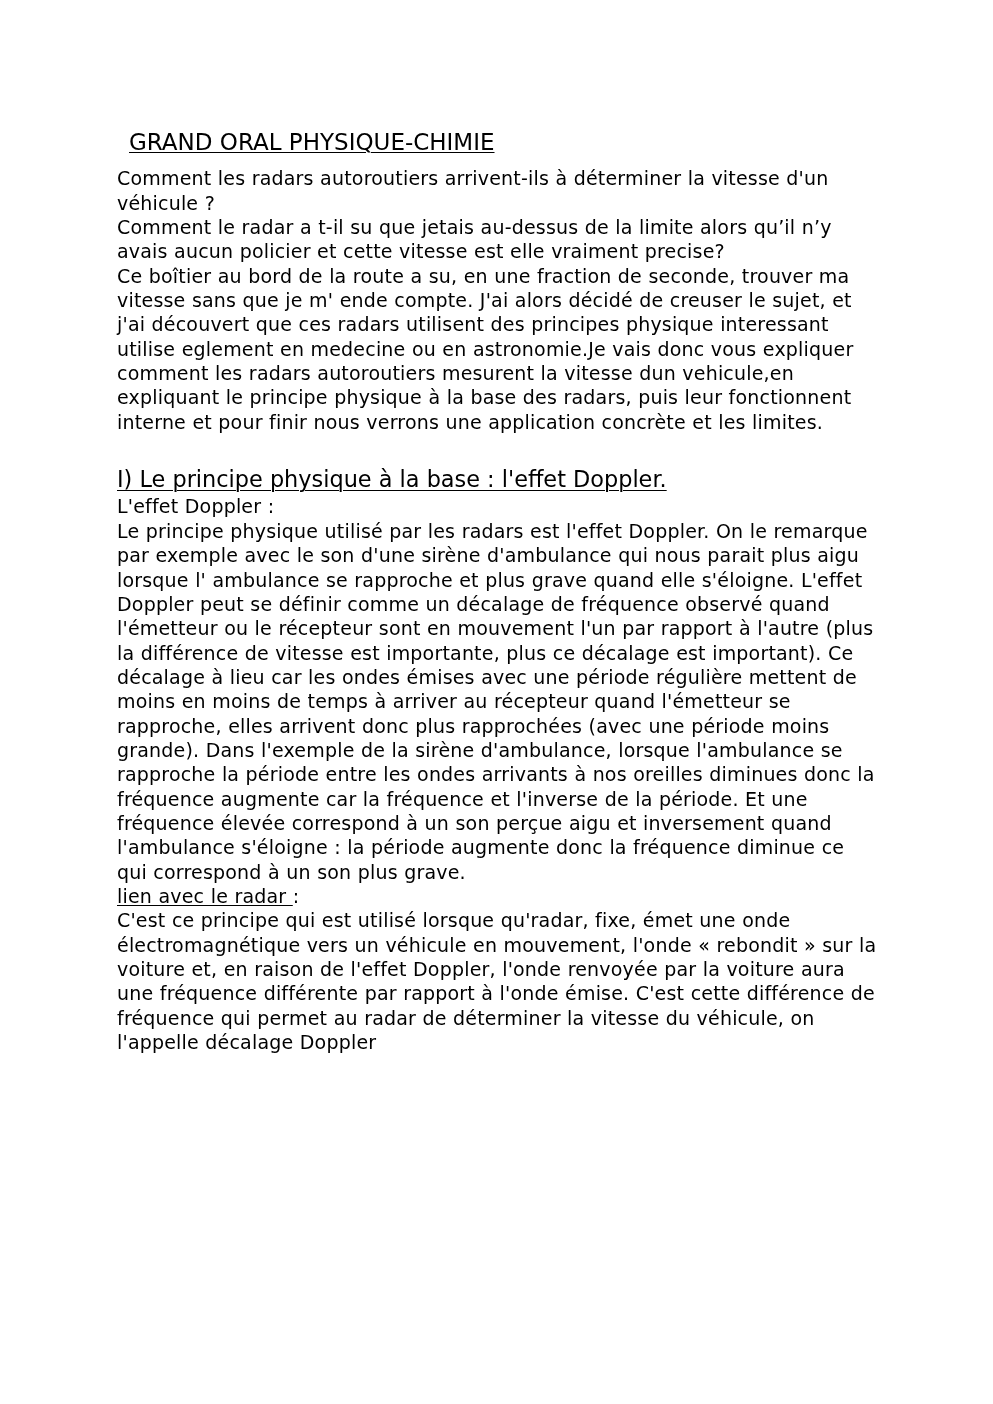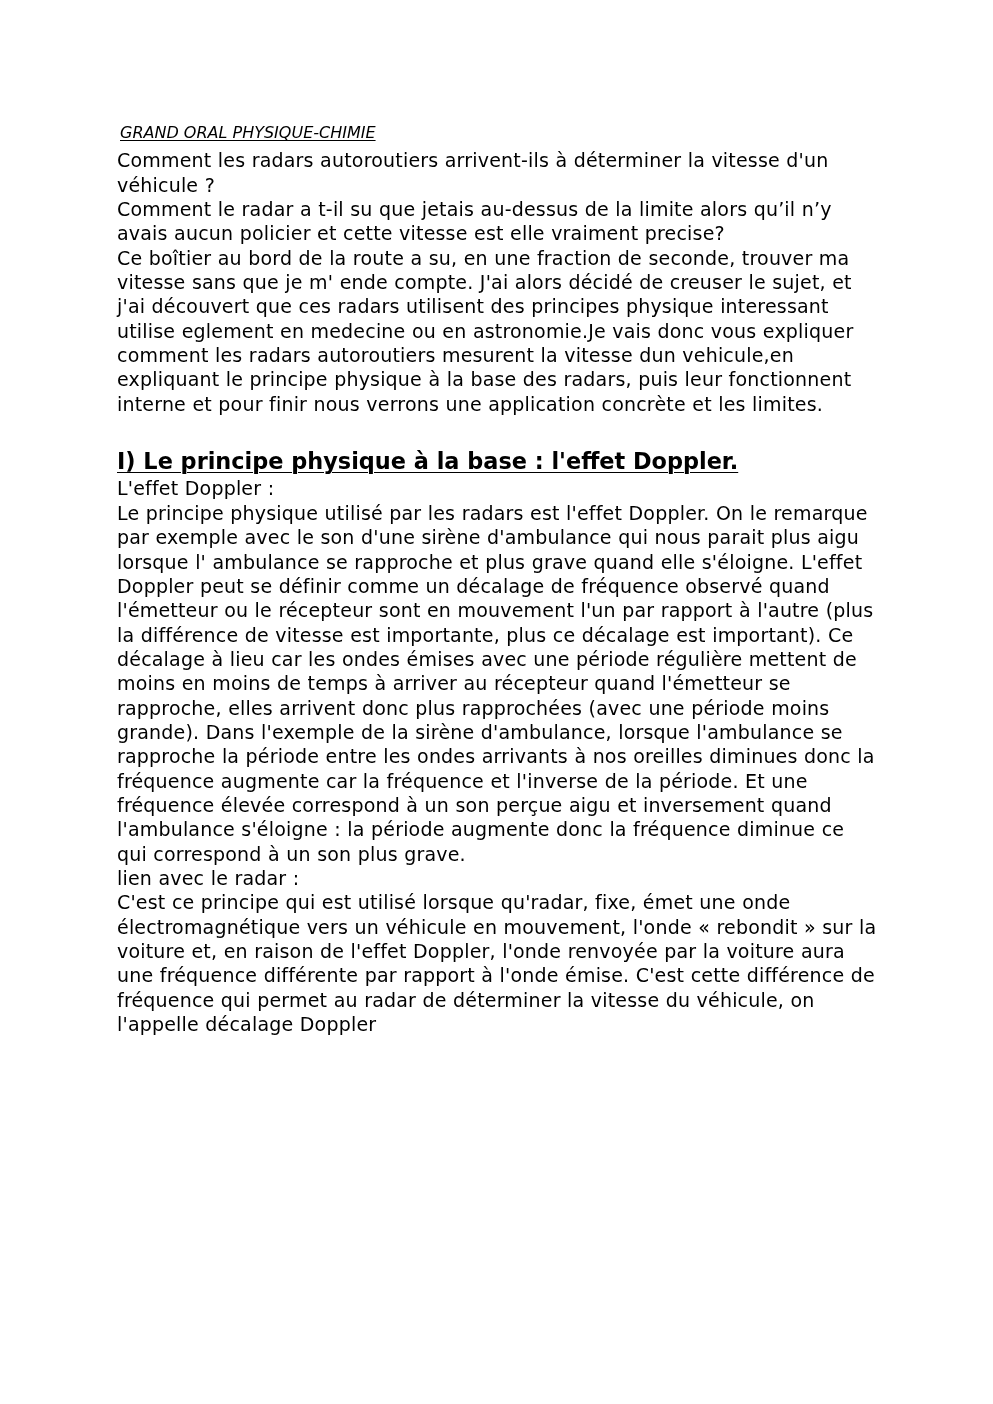--- a/index.html
+++ b/index.html
@@ -35,49 +35,48 @@
   .para {
     font-size: 19px;
     line-height: 24.35px;
     letter-spacing: 0.01em;
     word-spacing: 0.01em;
     text-align: left;
     margin: 0;
     white-space: pre-wrap;
   }
   .u-title {
-    font-size: 16px;
+    font-size: 23px;
     line-height: 24.35px;
-    margin: 3px;
-    font-style: italic;
+    margin: 12px;
   }
   .u-title .ul {
     text-decoration: underline;
     text-underline-offset: 2px;
     text-decoration-thickness: 1px;
   }
   .section-heading {
     font-size: 22.4px;
     line-height: 30px;
     margin: 0;
     font-weight: normal;
   }
   .section-heading .ul {
     text-decoration: underline;
     text-underline-offset: 3px;
     text-decoration-thickness: 1.2px;
-    font-weight: bold;
   }
   .spacer-line {
     height: 24.35px;
   }
   .spacer-small {
     height: 6px;
   }
   .inline-ul {
+    text-decoration: underline;
     text-underline-offset: 2px;
     text-decoration-thickness: 1px;
   }
 </style>
 </head>
 <body>
 
 <div class="page">
   <div class="content">
 

